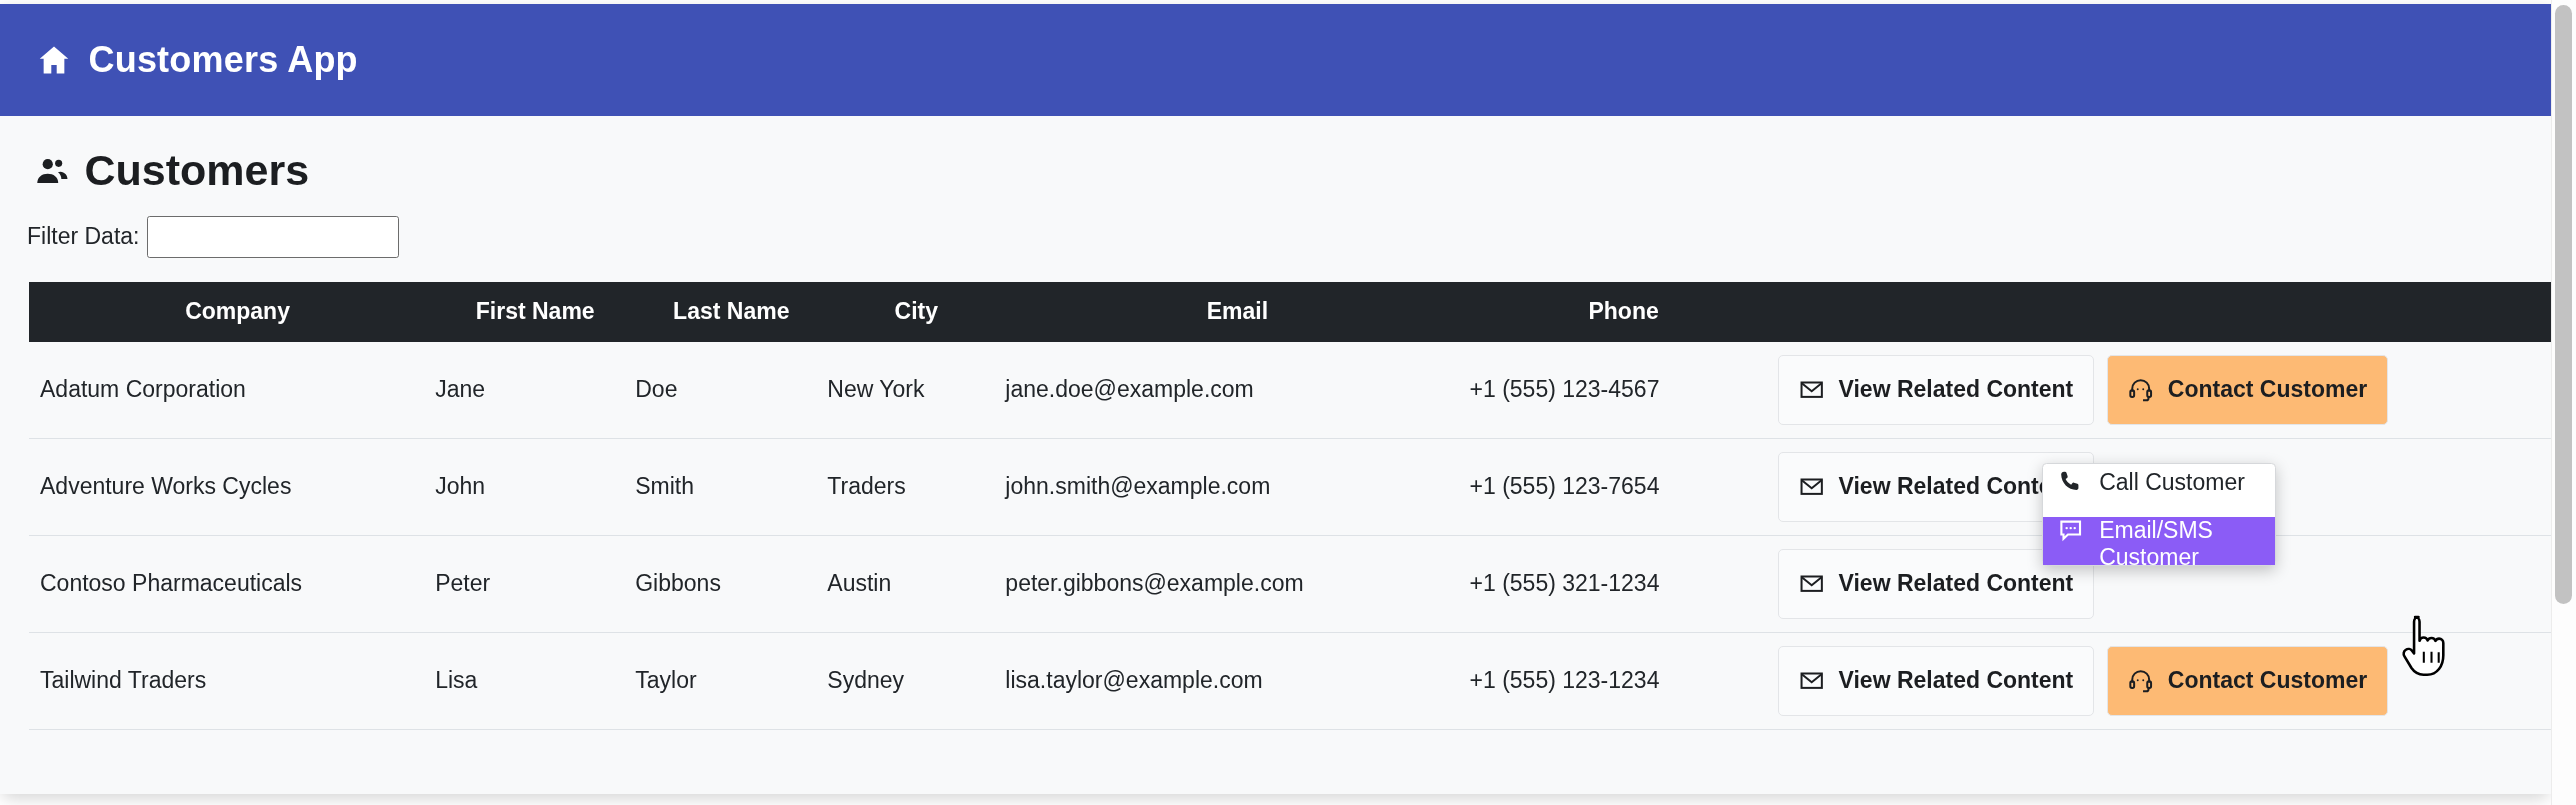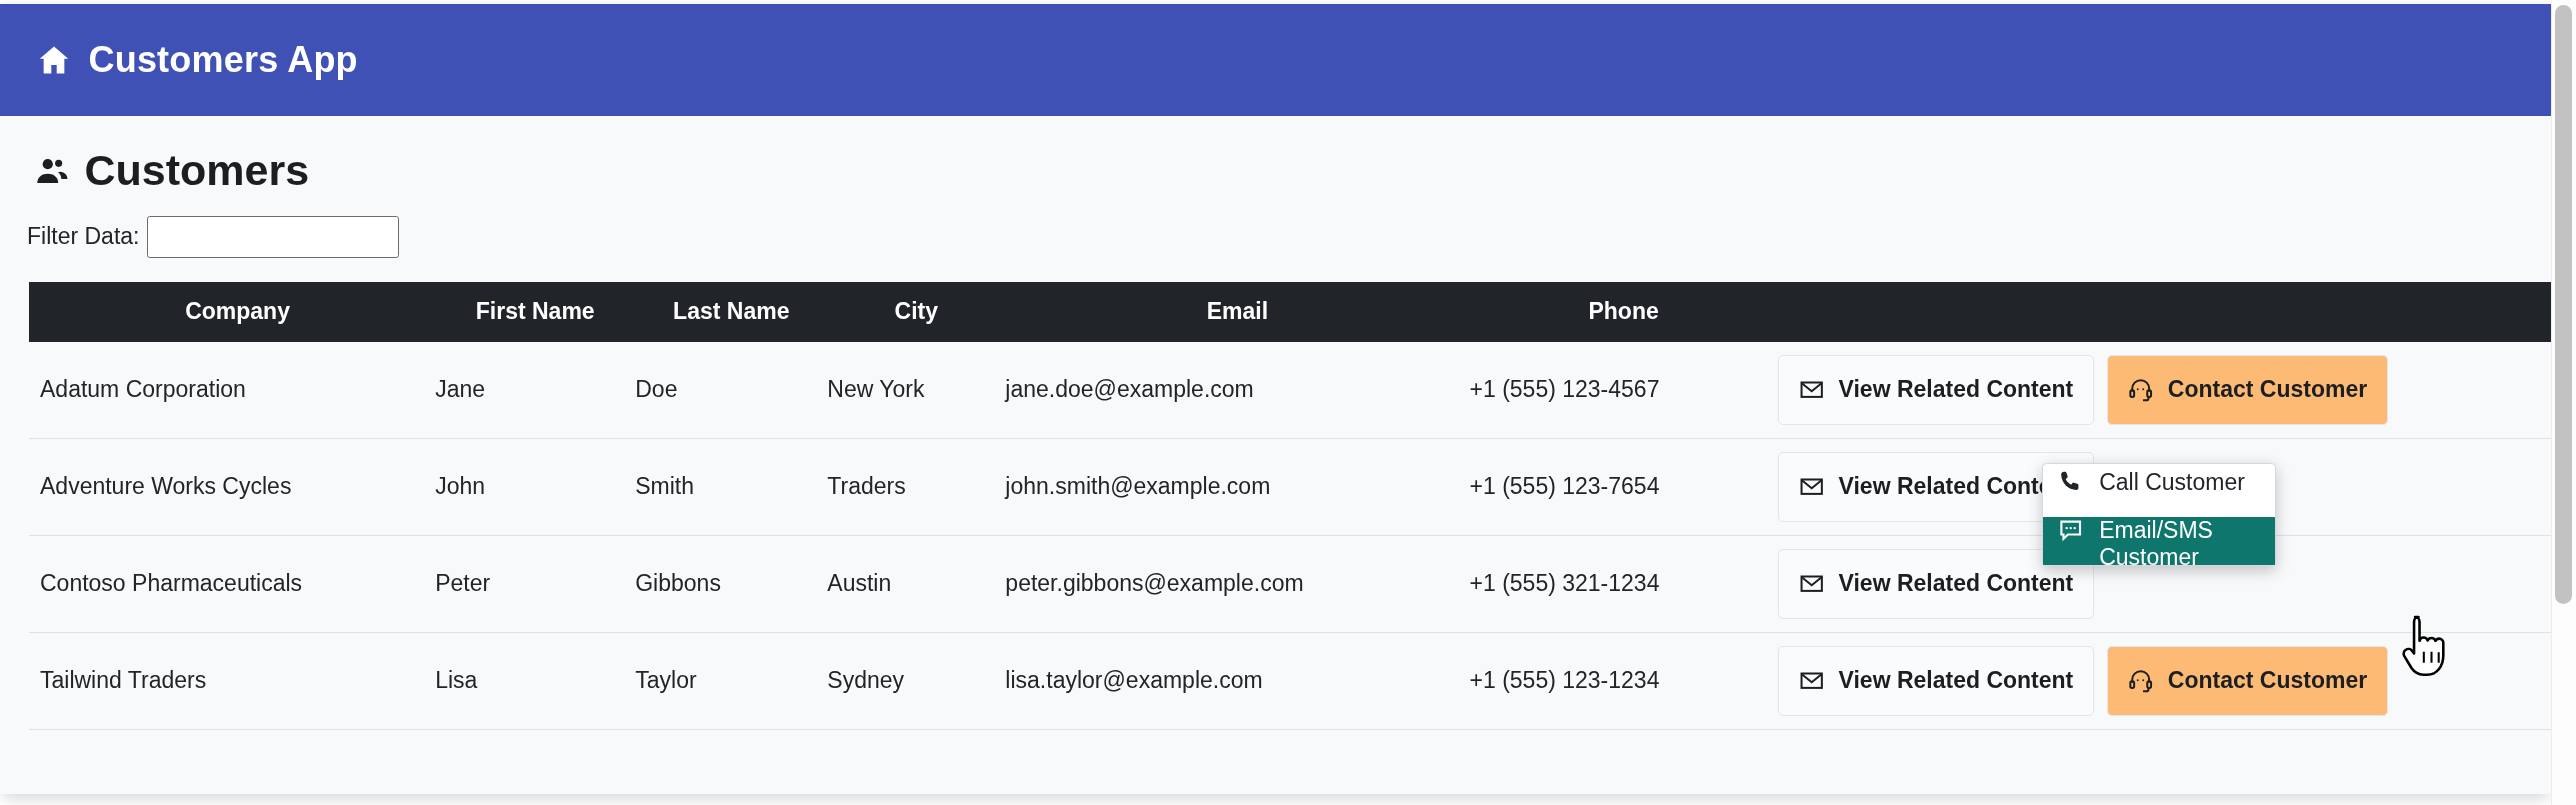--- a/index.html
+++ b/index.html
@@ -193,21 +193,21 @@
     align-items: flex-start;
     gap: 16.3px;
     height: 48px;
     padding: 0 14.5px;
     font-size: 23px;
     color: #212529;
     cursor: pointer;
     background: #ffffff;
   }
   .menu-item.highlighted {
-    background: #0f766e;
+    background: #8b5cf6;
     color: #ffffff;
   }
   .menu-item .ic { display: flex; align-items: center; }
 
   
   .cursor {
     position: absolute;
     left: 2398px;
     top: 611px;
     width: 53px;

